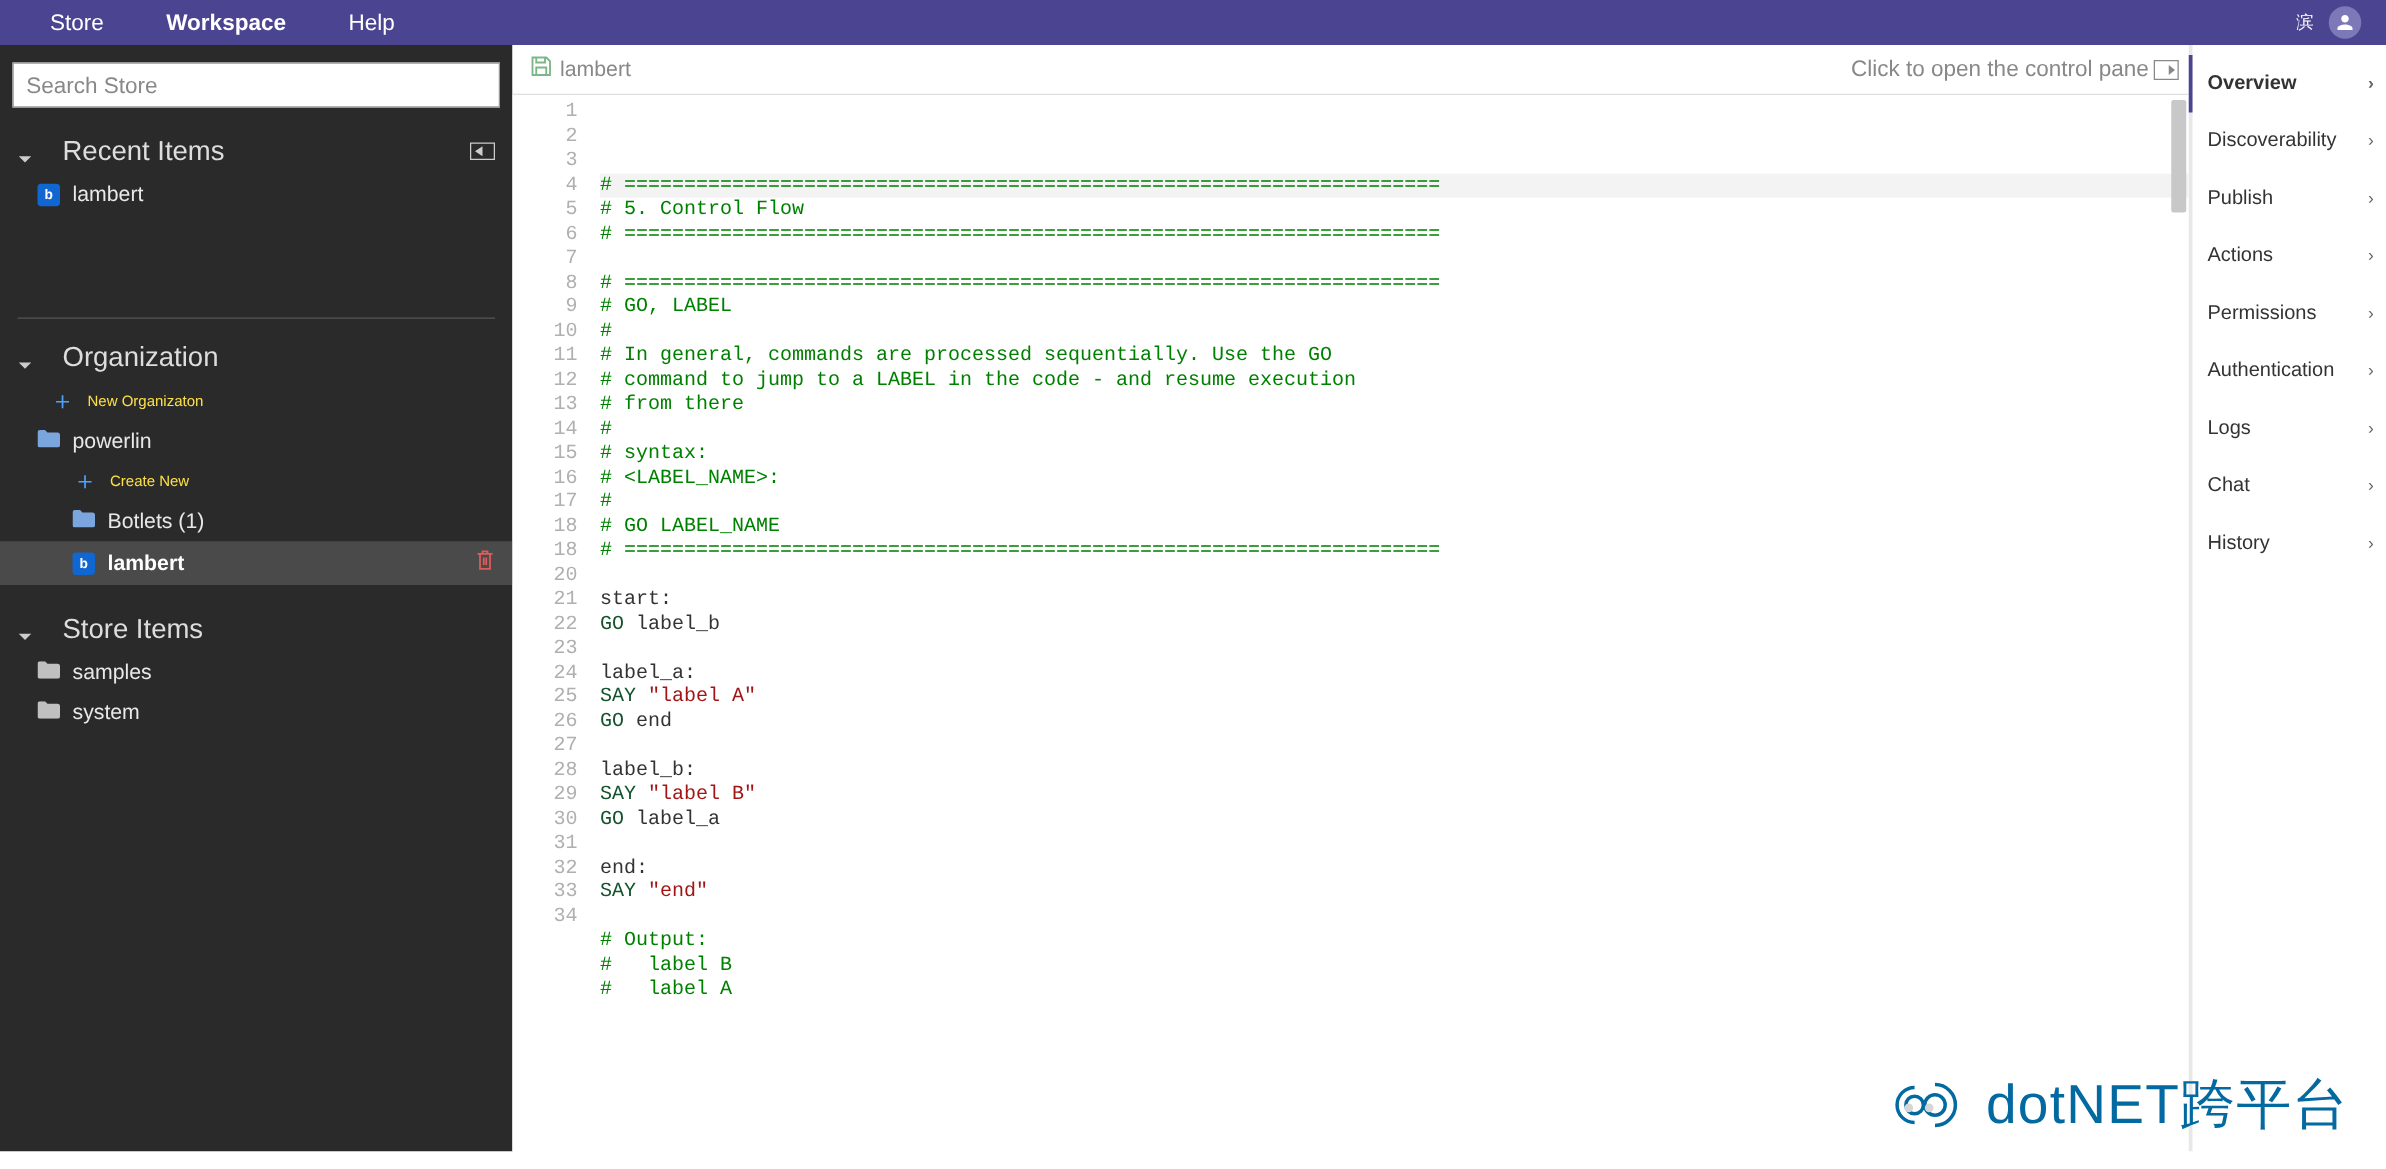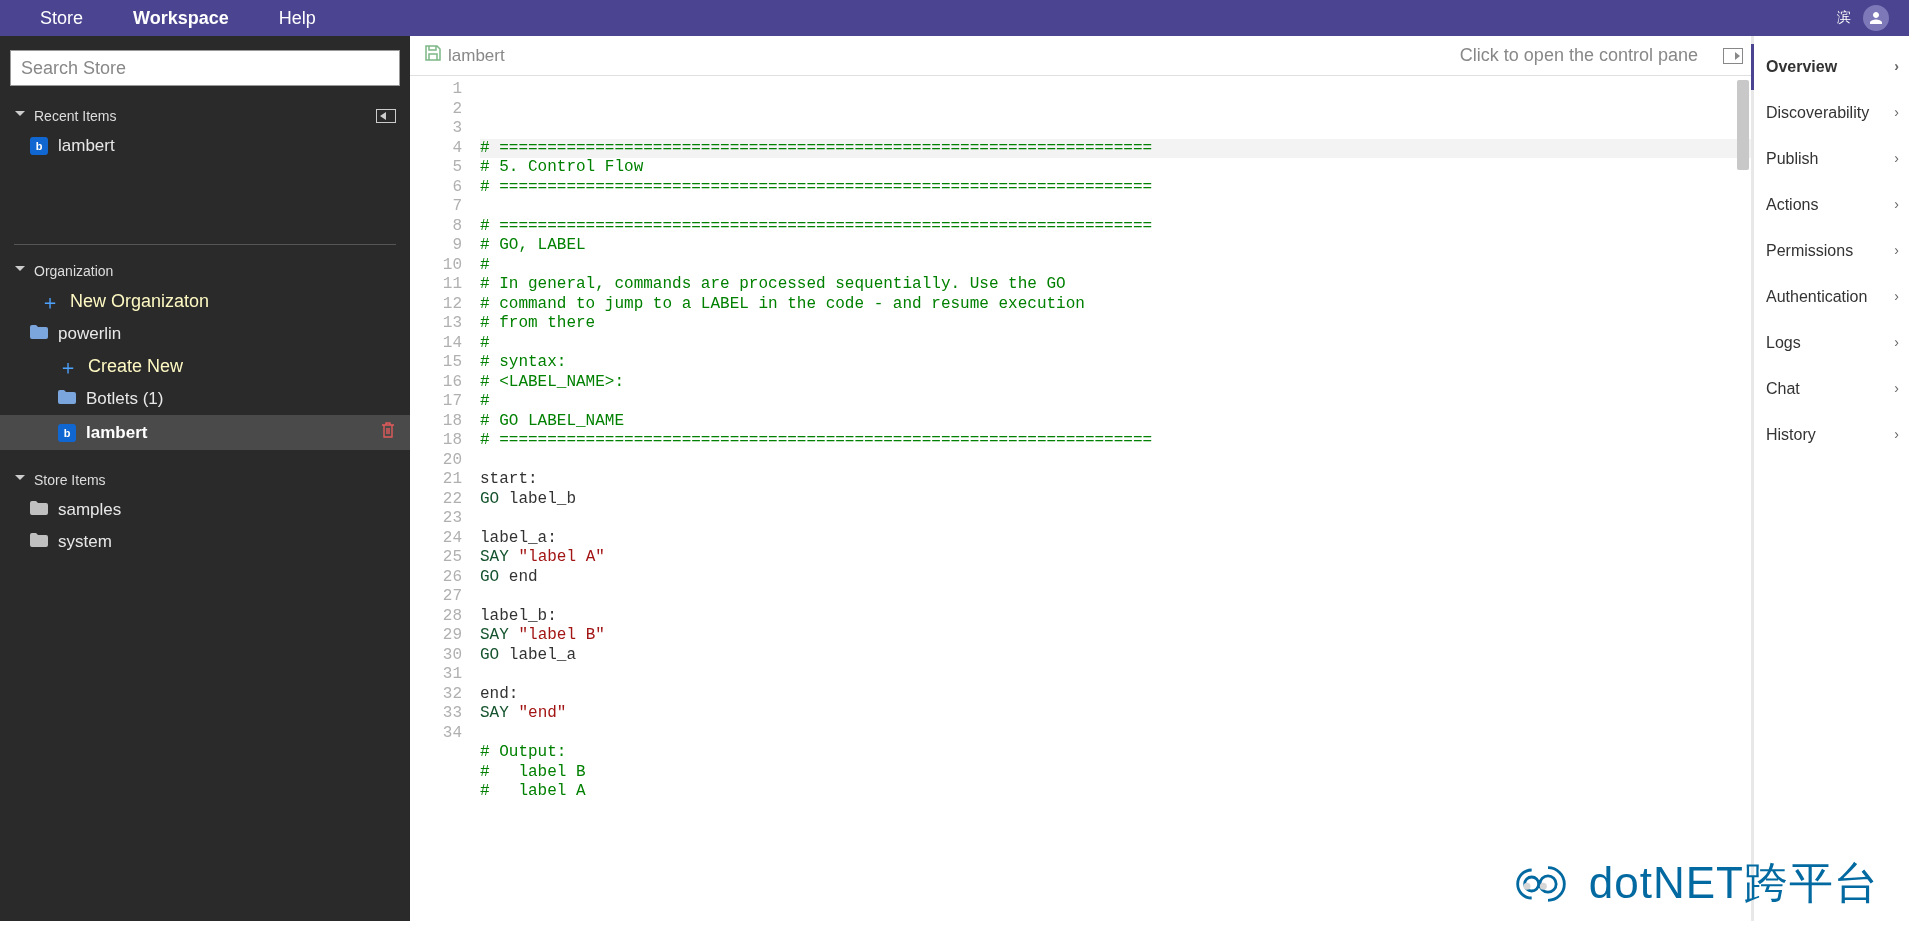--- a/index.html
+++ b/index.html
@@ -11,42 +11,42 @@
 .user{display:flex;align-items:center;gap:12px}
 .avatar{width:26px;height:26px;border-radius:50%;background:#7d78b8;display:flex;align-items:center;justify-content:center}
 .avatar svg{width:18px;height:18px;fill:#fff}
 .main{display:flex;height:calc(100% - 50px)}
 .sidebar{width:410px;background:#2a2a2a;color:#e8e8e8;display:flex;flex-direction:column;overflow:hidden}
 .searchwrap{padding:14px 10px 8px}
 .search{width:100%;height:36px;background:#fff;border:1px solid #999;padding:10px 10px;font-size:18px;color:#333}
 .search::placeholder{color:#888}
 .section{padding:8px 0}
 .section-header{display:flex;align-items:center;padding:6px 14px;cursor:pointer;justify-content:space-between}
-.section-title{display:flex;align-items:flex-start;gap:8px;font-size:14px;color:#ddd}
+.section-title{display:flex;align-items:flex-end;gap:24px;font-size:22px;color:#ddd}
 .section-toggle{width:12px;height:12px}
 .sidebar-item{display:flex;align-items:center;padding:6px 14px 6px 30px;cursor:pointer;gap:10px;font-size:17px}
 .sidebar-item.indent1{padding-left:40px}
 .sidebar-item.indent2{padding-left:58px}
 .sidebar-item.selected{background:#4a4a4a;font-weight:700;color:#fff}
 .sidebar-item.selected .del{visibility:visible}
 .del{margin-left:auto;visibility:hidden;color:#e25b5b}
-.action-link{color:#fef9c3;font-size:18px}
+.action-link{color:#fde047;font-size:12px}
 .badge-b{width:18px;height:18px;border-radius:3px;background:#1167d1;color:#fff;font-size:11px;font-weight:600;display:inline-flex;align-items:center;justify-content:center}
 .folder-icon{color:#c0c0c0}
 .folder-open{color:#7aa6dd}
 .plus{color:#4ea3ff;font-weight:300;font-size:20px;line-height:1}
 .divider{height:1px;background:#555;margin:4px 14px}
 .dock-icon{width:20px;height:14px;border:1px solid #ccc;position:relative;display:inline-block}
 .dock-icon::after{content:"";position:absolute;left:3px;top:50%;transform:translateY(-50%);width:0;height:0;border-top:4px solid transparent;border-bottom:4px solid transparent;border-right:6px solid #ccc}
 
 .center{flex:1;display:flex;flex-direction:column;background:#fff;min-width:0}
 .tabbar{height:40px;border-bottom:1px solid #e0e0e0;display:flex;align-items:center;justify-content:space-between;padding:0 8px 0 14px}
 .filetab{display:flex;align-items:center;gap:6px;color:#888;font-size:17px}
 .save-ic{color:#7db787}
-.control-hint{color:#888;font-size:18px;display:flex;align-items:center;gap:25px}
+.control-hint{color:#888;font-size:18px;display:flex;align-items:center;gap:4px}
 .expand-box{width:20px;height:16px;border:1px solid #888;position:relative}
 .expand-box::after{content:"";position:absolute;right:2px;top:50%;transform:translateY(-50%);width:0;height:0;border-top:4px solid transparent;border-bottom:4px solid transparent;border-left:5px solid #888}
 
 .editor{flex:1;display:flex;overflow:hidden;font-family:Consolas,"Courier New",monospace;font-size:16px;line-height:19.5px}
 .gutter{width:62px;text-align:right;color:#b0b0b0;padding:4px 10px 4px 0;background:#fff;user-select:none}
 .codearea{flex:1;padding:4px 0 4px 8px;white-space:pre;color:#333;position:relative;overflow:hidden}
 .codeline{height:19.5px}
 .codeline.hl{background:#f3f3f3}
 .tok-comment{color:#008000}
 .tok-kw{color:#14532d}

